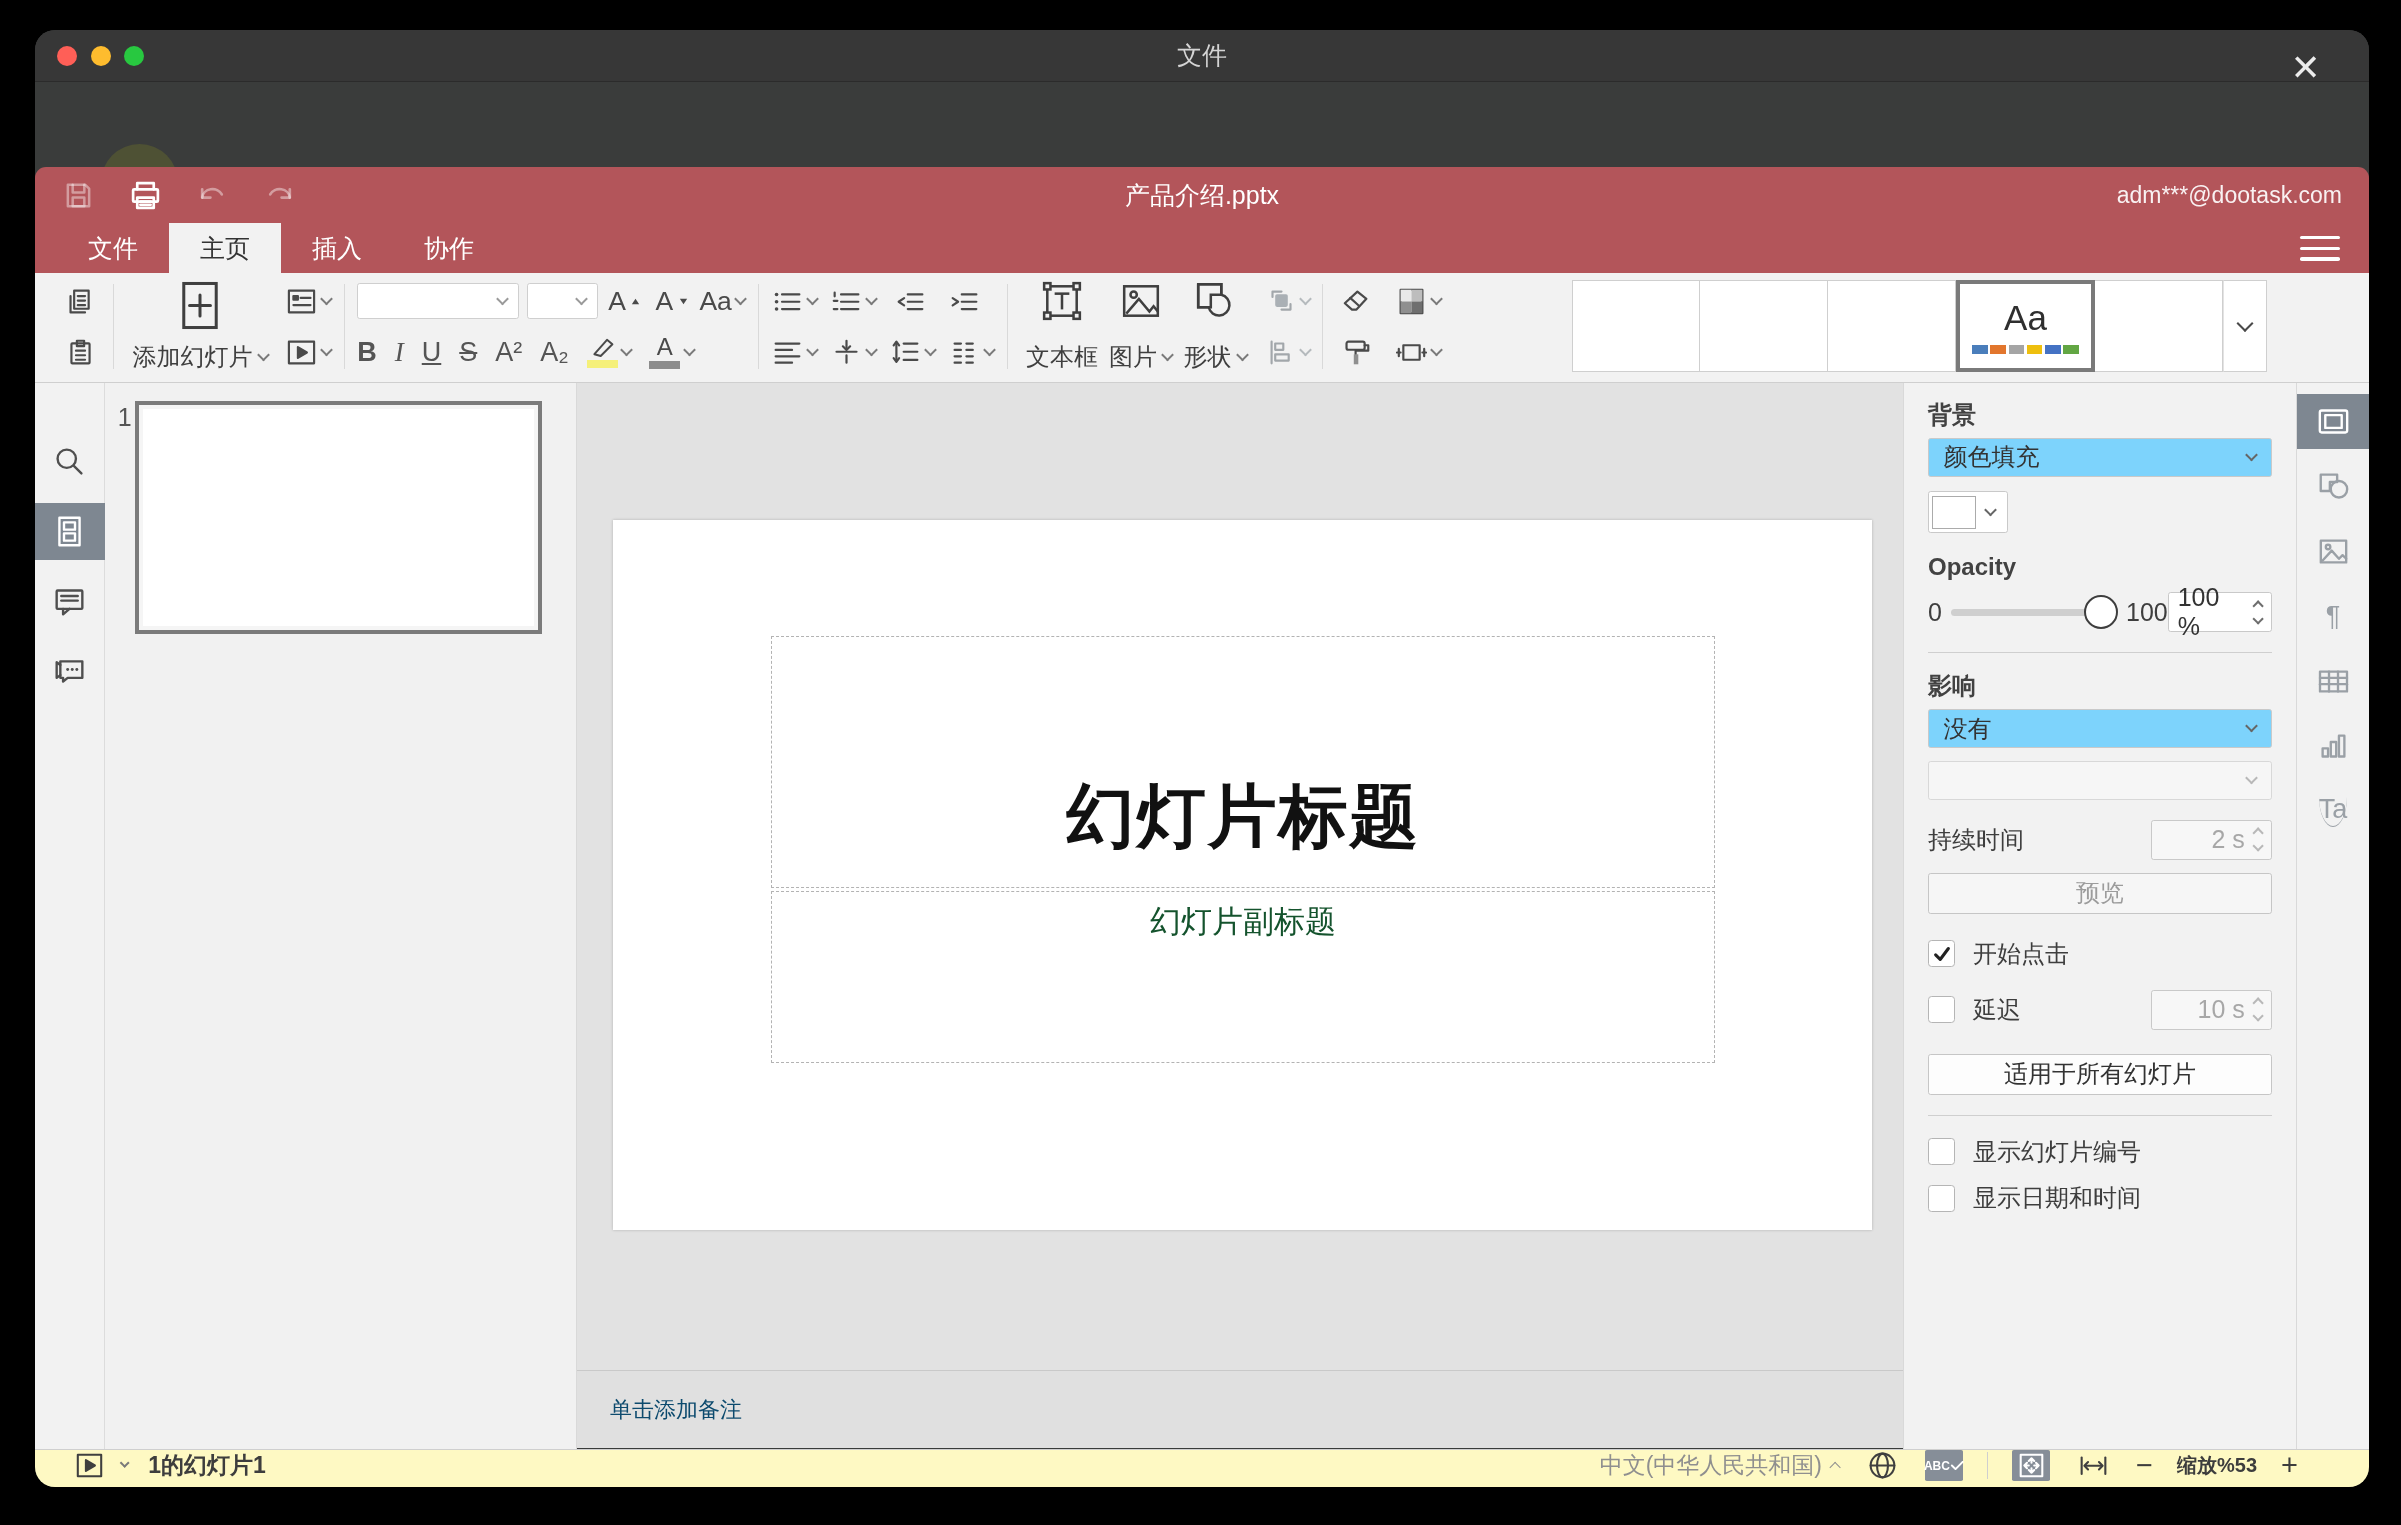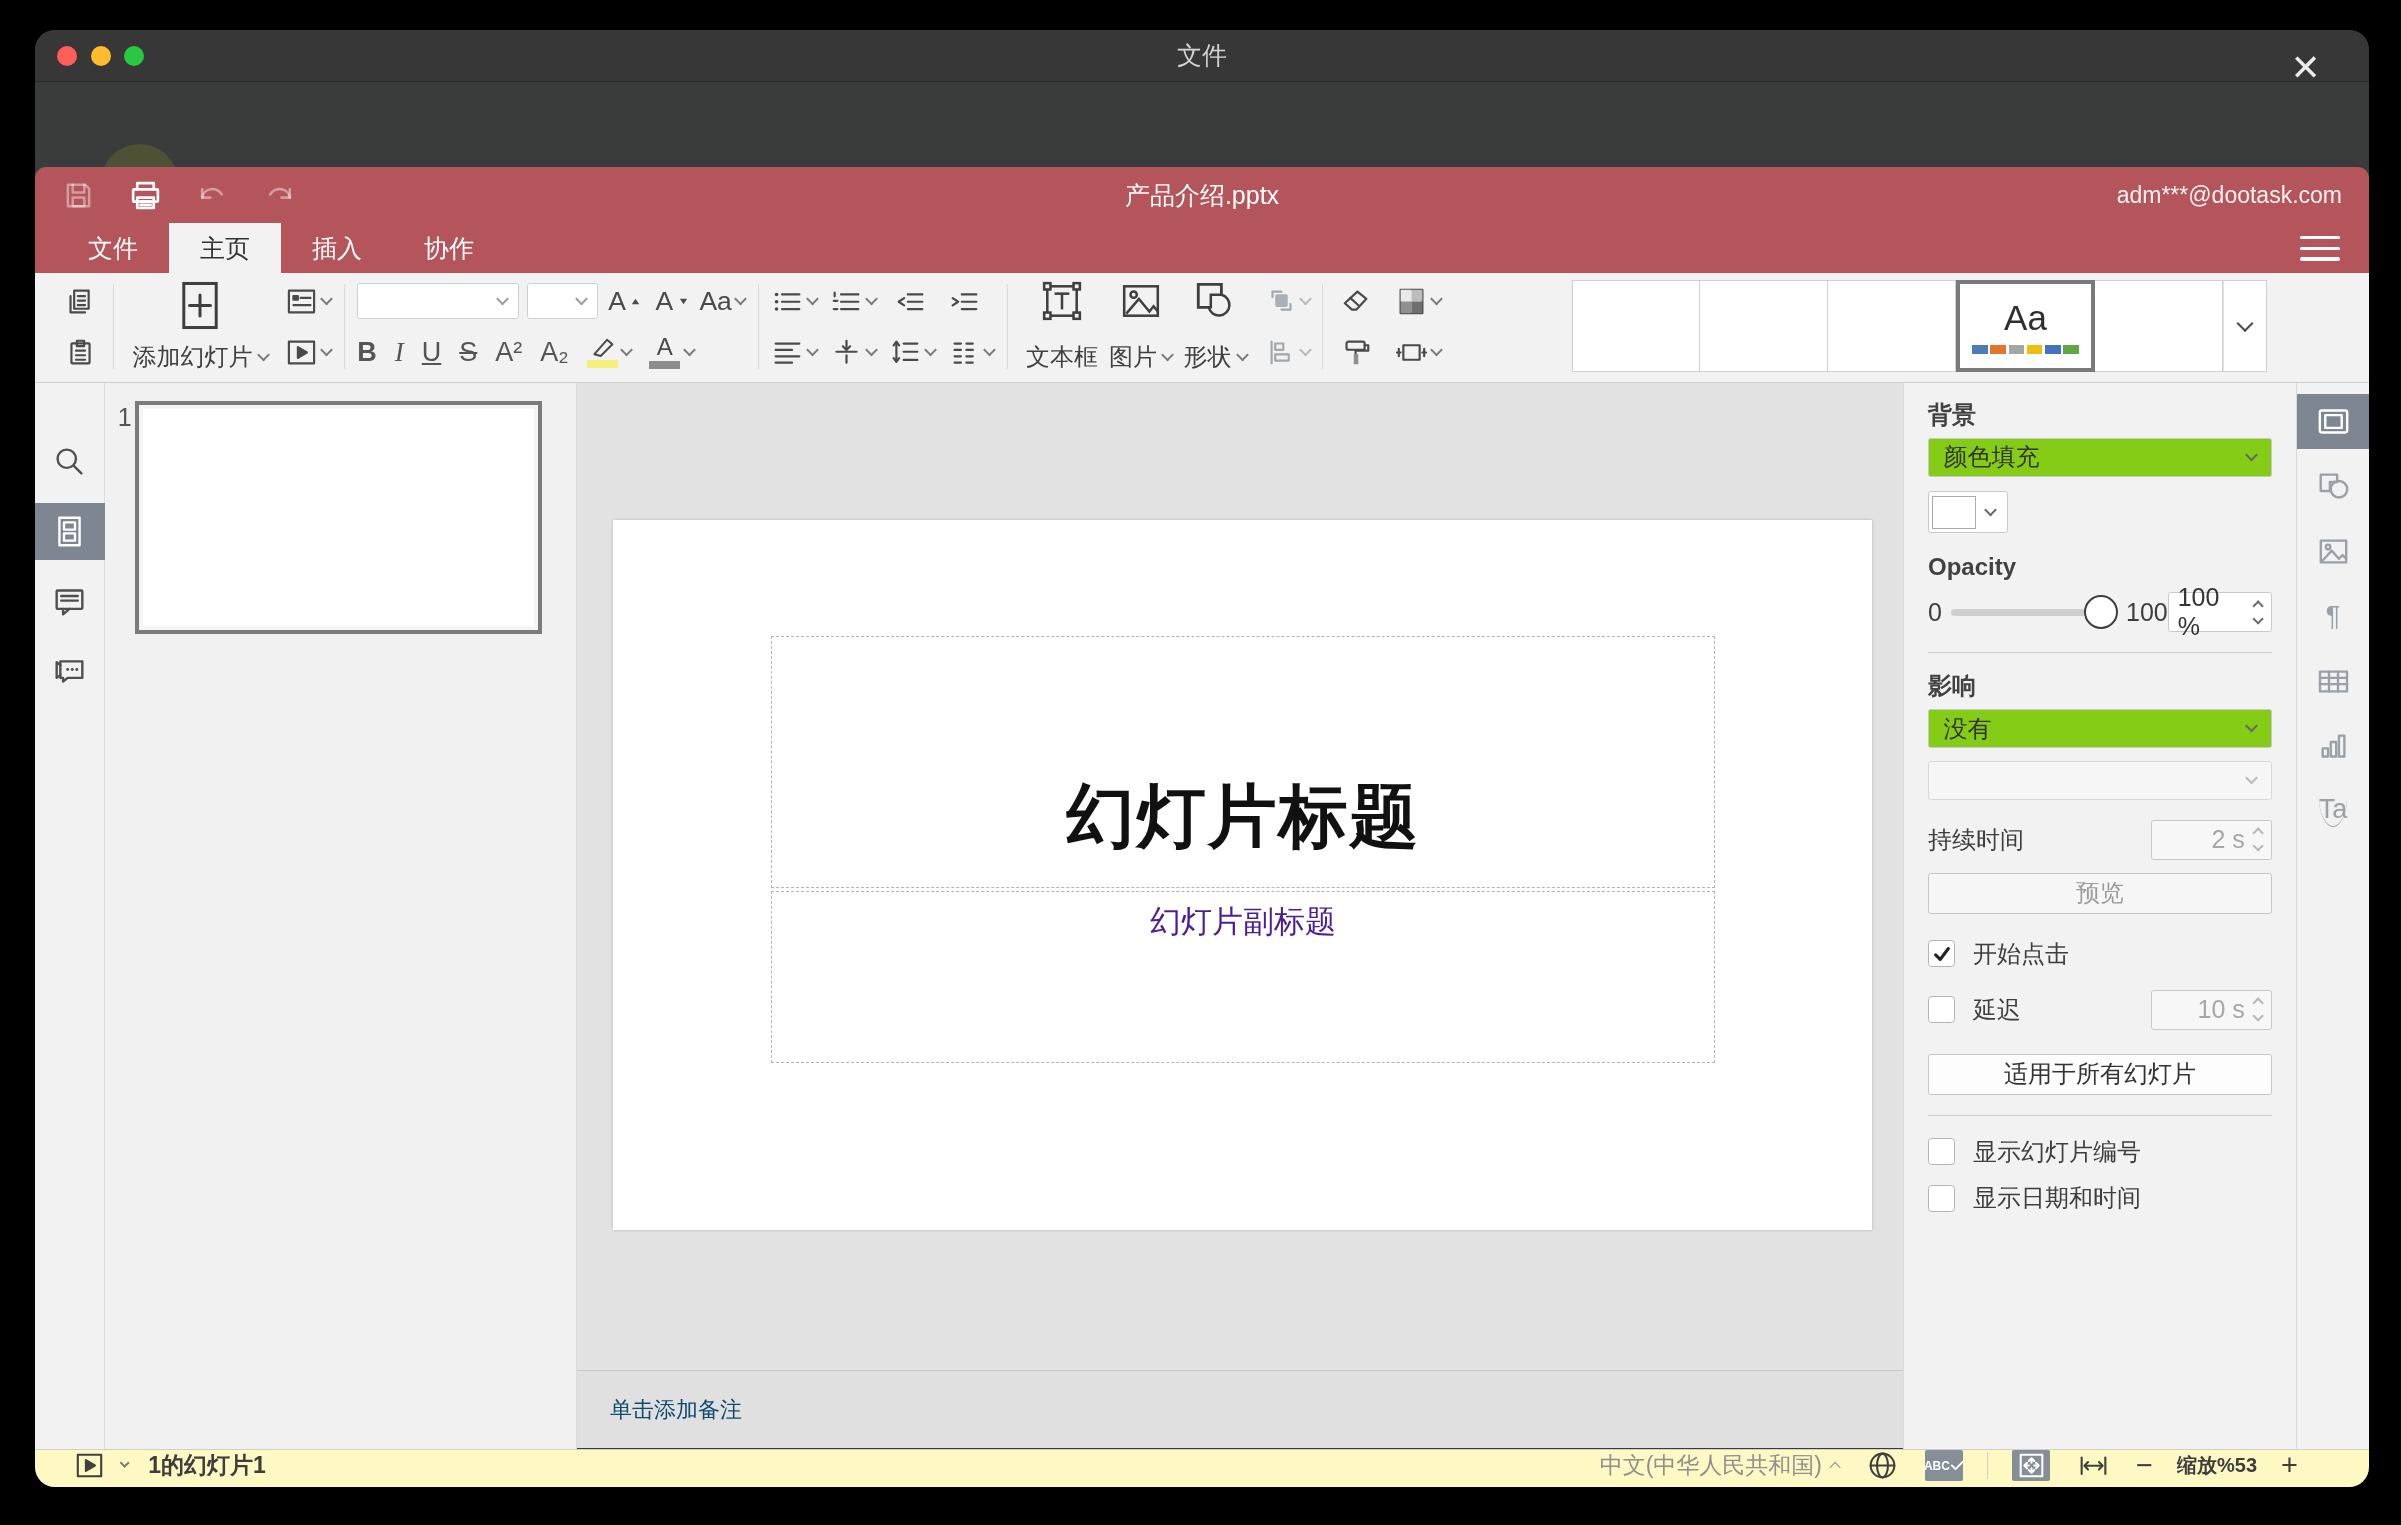--- a/index.html
+++ b/index.html
@@ -75,30 +75,30 @@
   .thumb{position:absolute;left:30px;top:18px;width:407px;height:233px;border:4.6px solid #7b7b7b;background:#f5f5f5;padding:3.6px;}
   .thumb-inner{width:100%;height:100%;background:#fff;}
 
   
   .canvas{position:absolute;left:542px;top:353px;width:1326px;height:987px;background:#e2e2e2;overflow:hidden;}
   .slide{position:absolute;left:36px;top:137px;width:1259px;height:710px;background:#fff;box-shadow:0 0 2.7px rgba(0,0,0,.22);}
   .ph{position:absolute;left:158px;width:944px;border:1.8px dashed #b3b3b3;display:flex;justify-content:center;}
   .ph.title{top:116px;height:252px;align-items:flex-end;padding-bottom:24px;}
   .ph.subtitle{top:371px;height:172px;align-items:flex-start;padding-top:9px;}
   .slide-title{font-size:69px;font-weight:600;color:#111;letter-spacing:1.8px;}
-  .slide-subtitle{font-size:31px;color:#4c1d95;}
+  .slide-subtitle{font-size:31px;color:#14532d;}
 
   
   .notes{position:absolute;left:542px;top:1340px;width:1326px;height:78px;background:#e0e0e0;border-top:0.9px solid #c9c9c9;display:flex;align-items:center;padding-left:33px;}
   .notes-text{font-size:22px;color:#0c4a6e;}
 
   
   .rpanel{position:absolute;right:73px;top:353px;width:393px;bottom:38px;background:#f2f2f2;border-left:0.9px solid #d9d9d9;padding:15.5px 24px 0 24px;color:#444;}
   .plabel{font-size:24px;font-weight:bold;color:#424242;}
-  .pselect{margin-top:7.3px;height:39px;background:#84cc16;border:0.9px solid #c9c9c9;border-radius:2.7px;display:flex;align-items:center;padding:0 14.6px;font-size:24px;color:#333;}
+  .pselect{margin-top:7.3px;height:39px;background:#7dd3fc;border:0.9px solid #c9c9c9;border-radius:2.7px;display:flex;align-items:center;padding:0 14.6px;font-size:24px;color:#333;}
   .pselect .chev{margin-left:auto;border-color:#666;}
   .pselect.disabled{background:#f6f6f6;border-color:#d8d8d8;color:#aaa;}
   .swatchcombo{margin-top:14.6px;width:80px;height:42px;background:#fff;border:0.9px solid #c9c9c9;border-radius:2.7px;display:flex;align-items:center;padding:2.7px;}
   .swatch{width:44px;height:33px;background:#fff;border:0.9px solid #ababab;}
   .swatchcombo .chev{margin:0 auto;border-color:#666;}
   .sliderrow{margin-top:11px;display:flex;align-items:center;}
   .smin{font-size:25px;color:#3e3e3e;}
   .track{width:181px;height:6.4px;background:#cfcfcf;border-radius:3.6px;margin-left:9px;position:relative;}
   .knob{position:absolute;right:-16.4px;top:-14.6px;width:34px;height:34px;border-radius:50%;background:#fff;border:2.7px solid #3e3e3e;}
   .smax{font-size:25px;color:#3e3e3e;margin-left:24px;}

